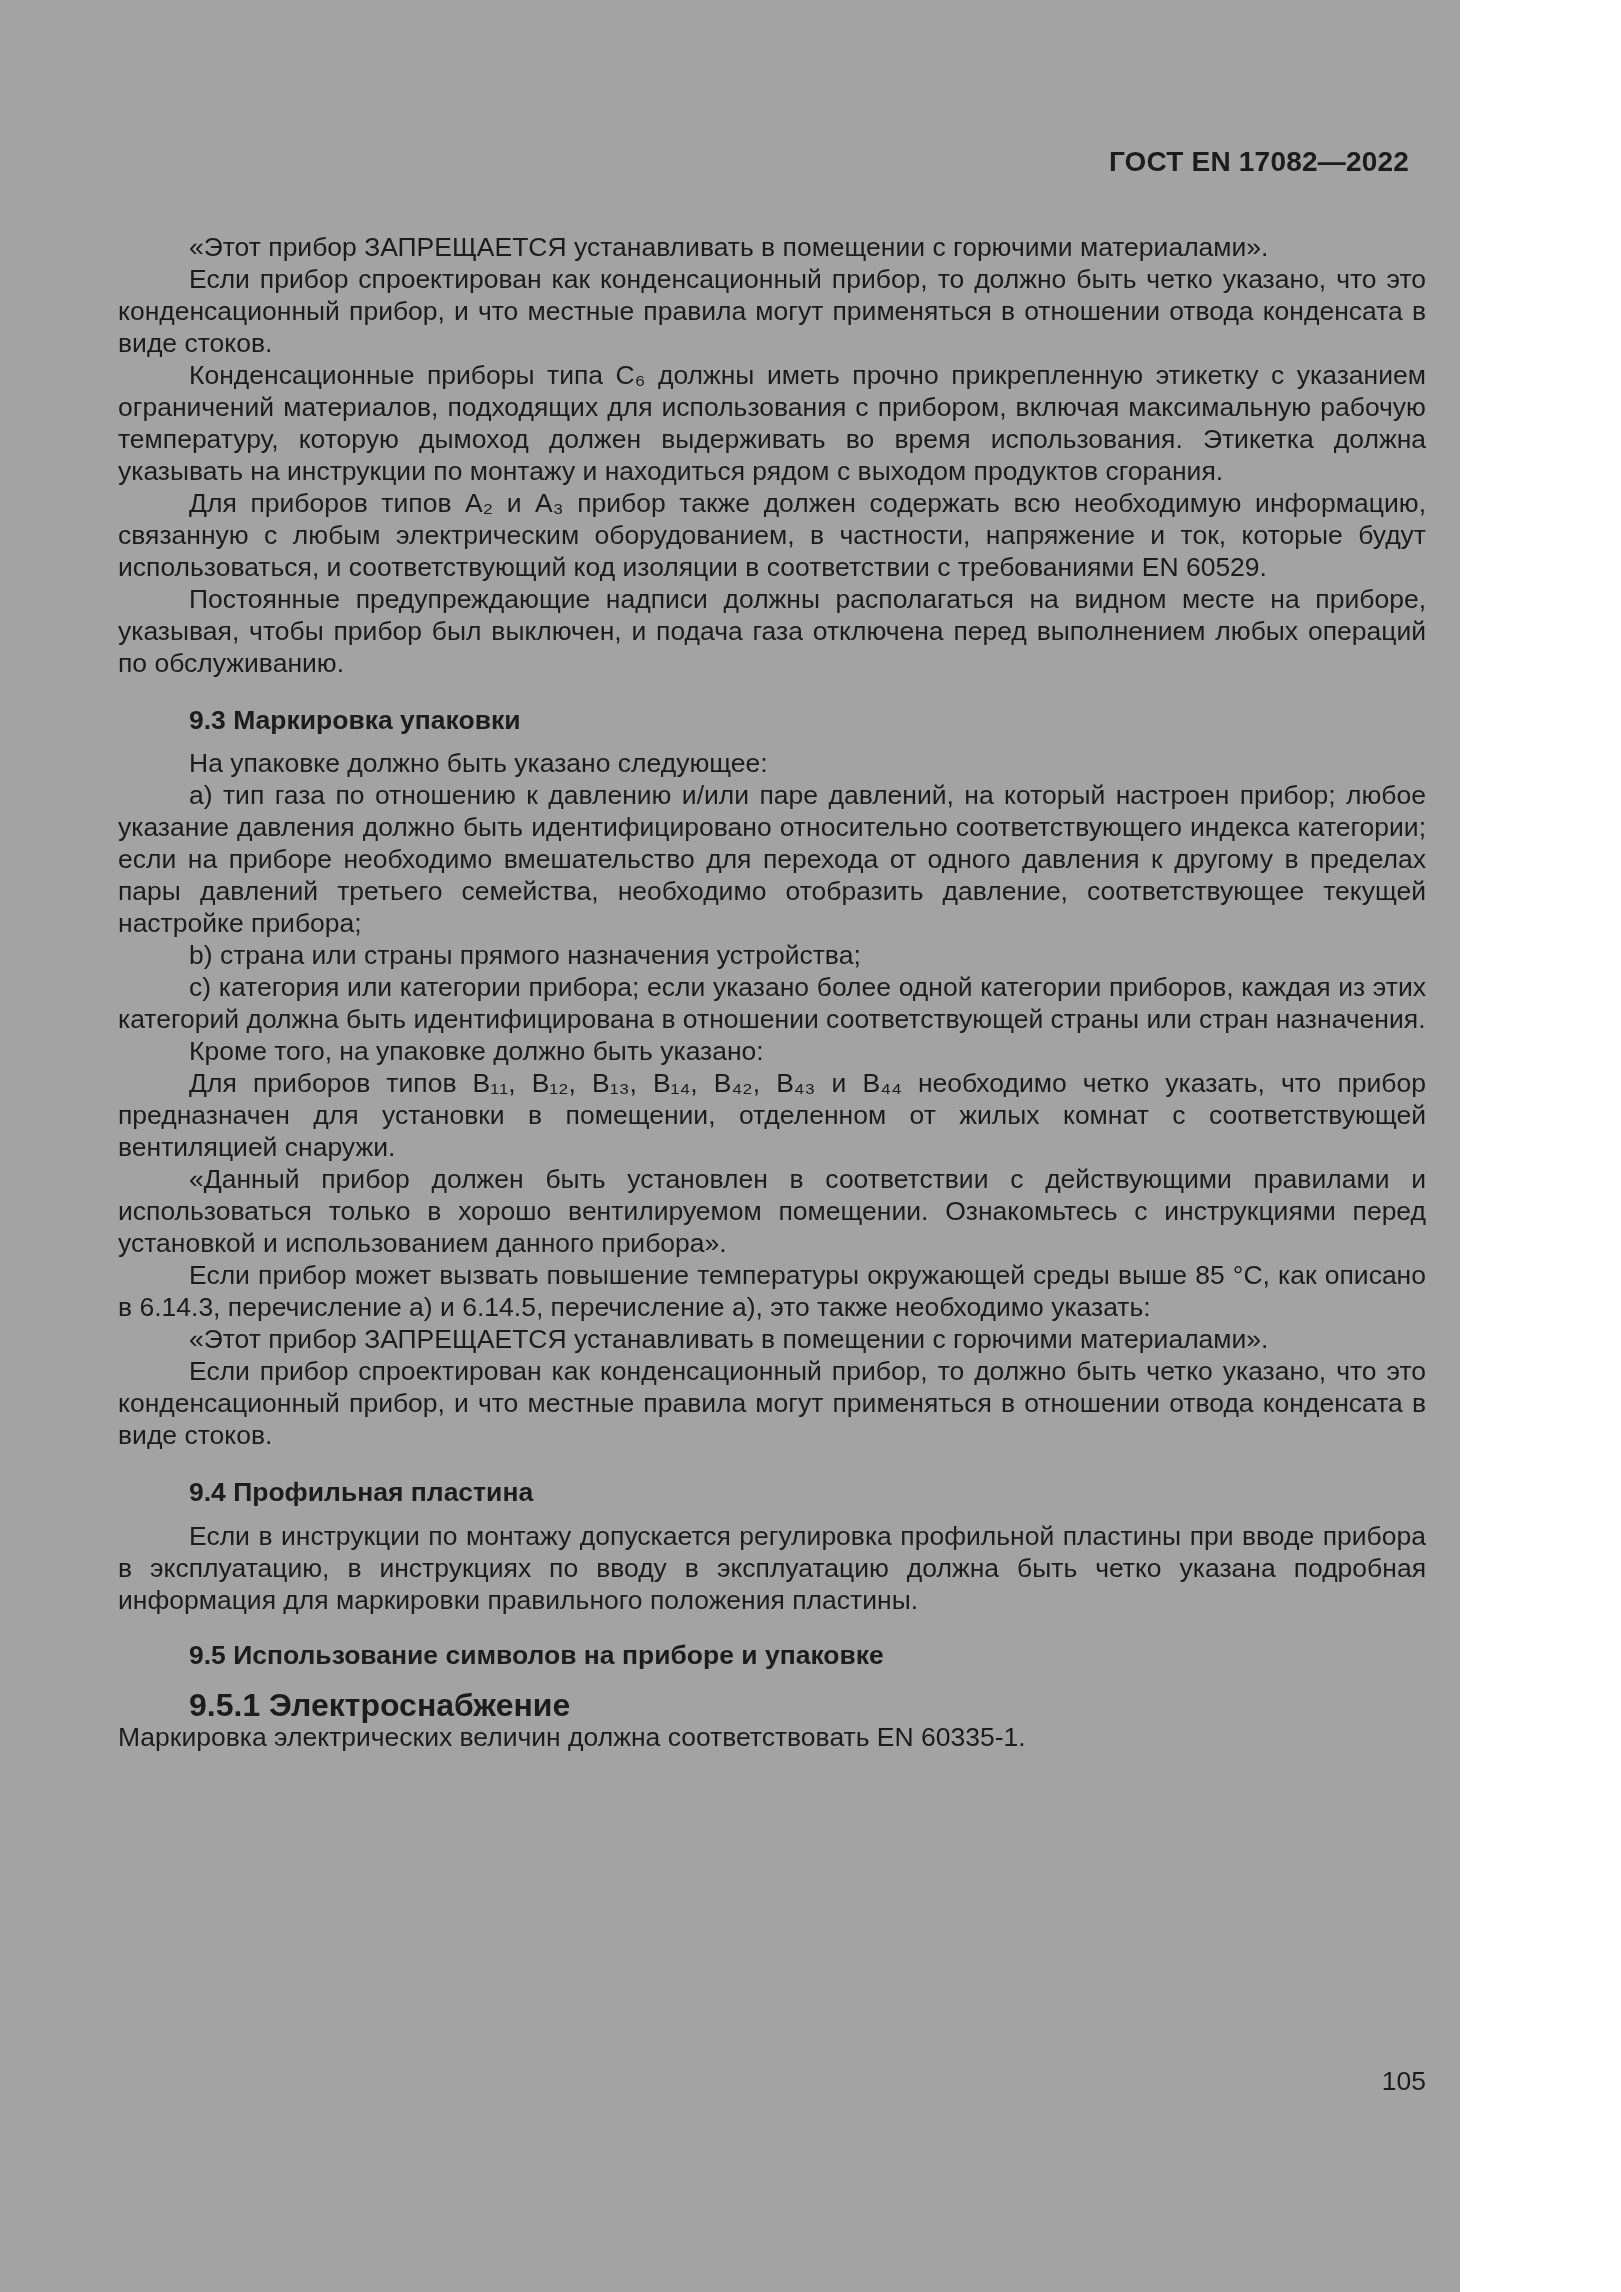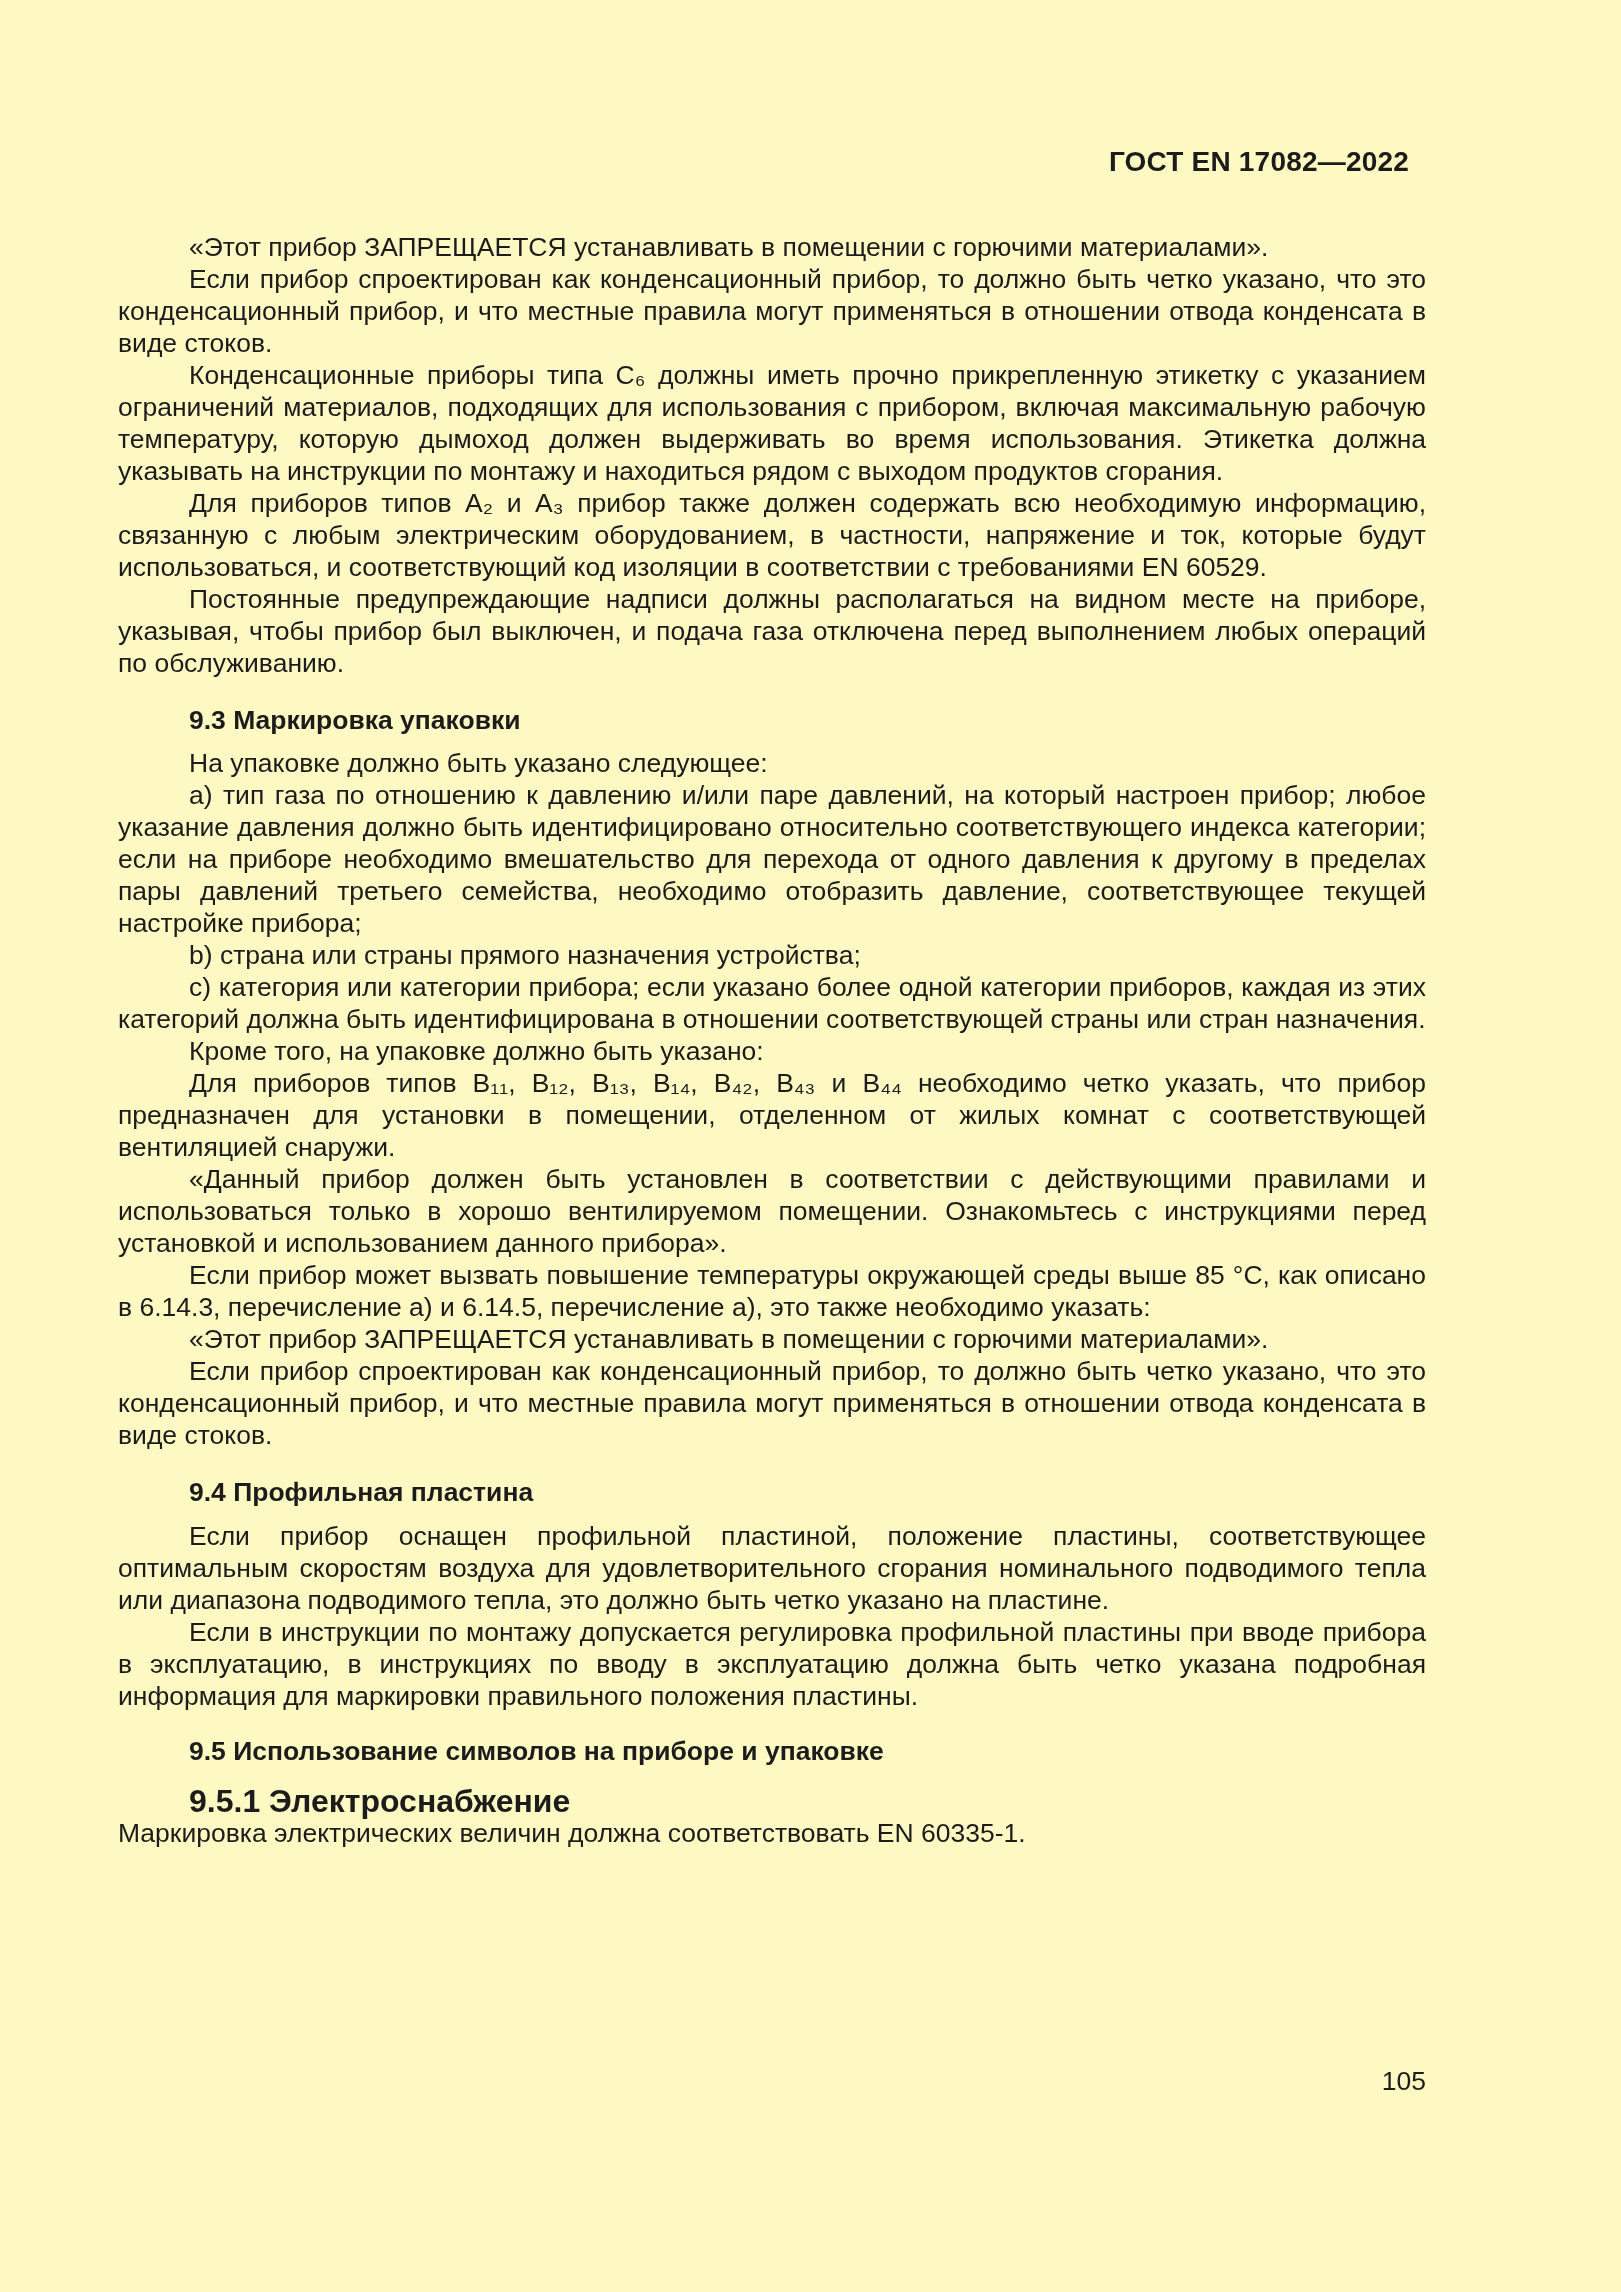--- a/index.html
+++ b/index.html
@@ -2,26 +2,27 @@
 <html lang="ru"><head>
 <meta charset="utf-8">
 <style>
   html, body {
     margin: 0;
     padding: 0;
     background: #ffffff;
   }
   .page {
     position: relative;
-    width: 1621px;
+    width: 1425px;
     height: 2293px;
-    background: #fef9c3;
+    background: #a3a3a3;
     color: #1c1c1c;
     font-family: "Liberation Sans", "DejaVu Sans", sans-serif;
     overflow: hidden;
+    padding-left: 35px;
   }
   .running-header {
     position: absolute;
     top: 146px;
     left: 118px;
     width: 1291px;
     text-align: right;
     font-size: 28px;
     font-weight: 700;
     letter-spacing: 0.2px;
@@ -90,21 +91,20 @@
     <p class="para">a) тип газа по отношению к давлению и/или паре давлений, на который настроен прибор; любое указание давления должно быть идентифицировано относительно соответствующего индекса категории; если на приборе необходимо вмешательство для перехода от одного давления к другому в пределах пары давлений третьего семейства, необходимо отобразить давление, соответствующее текущей настройке прибора;</p>
     <p class="para">b) страна или страны прямого назначения устройства;</p>
     <p class="para">c) категория или категории прибора; если указано более одной категории приборов, каждая из этих категорий должна быть идентифицирована в отношении соответствующей страны или стран назначения.</p>
     <p class="para">Кроме того, на упаковке должно быть указано:</p>
     <p class="para">Для приборов типов B₁₁, B₁₂, B₁₃, B₁₄, B₄₂, B₄₃ и B₄₄ необходимо четко указать, что прибор предназначен для установки в помещении, отделенном от жилых комнат с соответствующей вентиляцией снаружи.</p>
     <p class="para">«Данный прибор должен быть установлен в соответствии с действующими правилами и использоваться только в хорошо вентилируемом помещении. Ознакомьтесь с инструкциями перед установкой и использованием данного прибора».</p>
     <p class="para">Если прибор может вызвать повышение температуры окружающей среды выше 85 °C, как описано в 6.14.3, перечисление a) и 6.14.5, перечисление a), это также необходимо указать:</p>
     <p class="para">«Этот прибор ЗАПРЕЩАЕТСЯ устанавливать в помещении с горючими материалами».</p>
     <p class="para">Если прибор спроектирован как конденсационный прибор, то должно быть четко указано, что это конденсационный прибор, и что местные правила могут применяться в отношении отвода конденсата в виде стоков.</p>
     <h3 class="heading">9.4 Профильная пластина</h3>
-    <p class="para">Если прибор оснащен профильной пластиной, положение пластины, соответствующее оптимальным скоростям воздуха для удовлетворительного сгорания номинального подводимого тепла или диапазона подводимого тепла, это должно быть четко указано на пластине.</p>
     <p class="para">Если в инструкции по монтажу допускается регулировка профильной пластины при вводе прибора в эксплуатацию, в инструкциях по вводу в эксплуатацию должна быть четко указана подробная информация для маркировки правильного положения пластины.</p>
     <h3 class="heading tight">9.5 Использование символов на приборе и упаковке</h3>
     <h4 class="subheading">9.5.1 Электроснабжение</h4>
     <p class="para flush">Маркировка электрических величин должна соответствовать EN 60335-1.</p>
   </main>
 
   <div class="page-number">105</div>
 
 </div>
 

